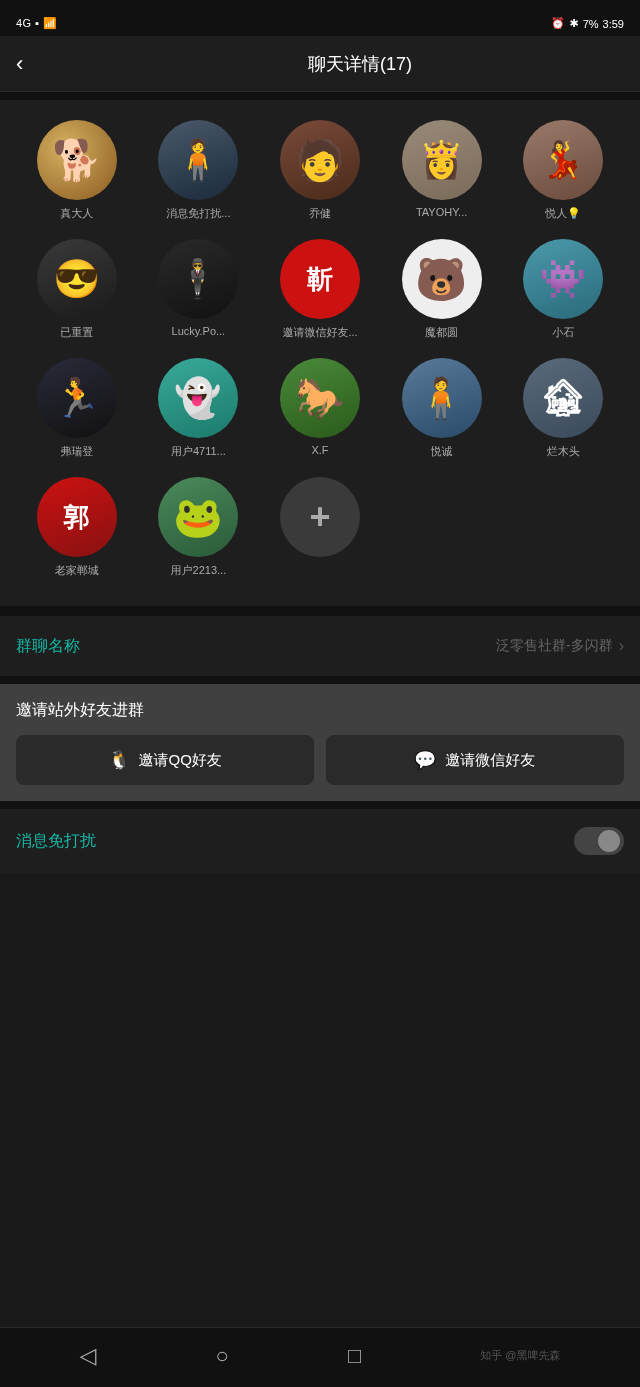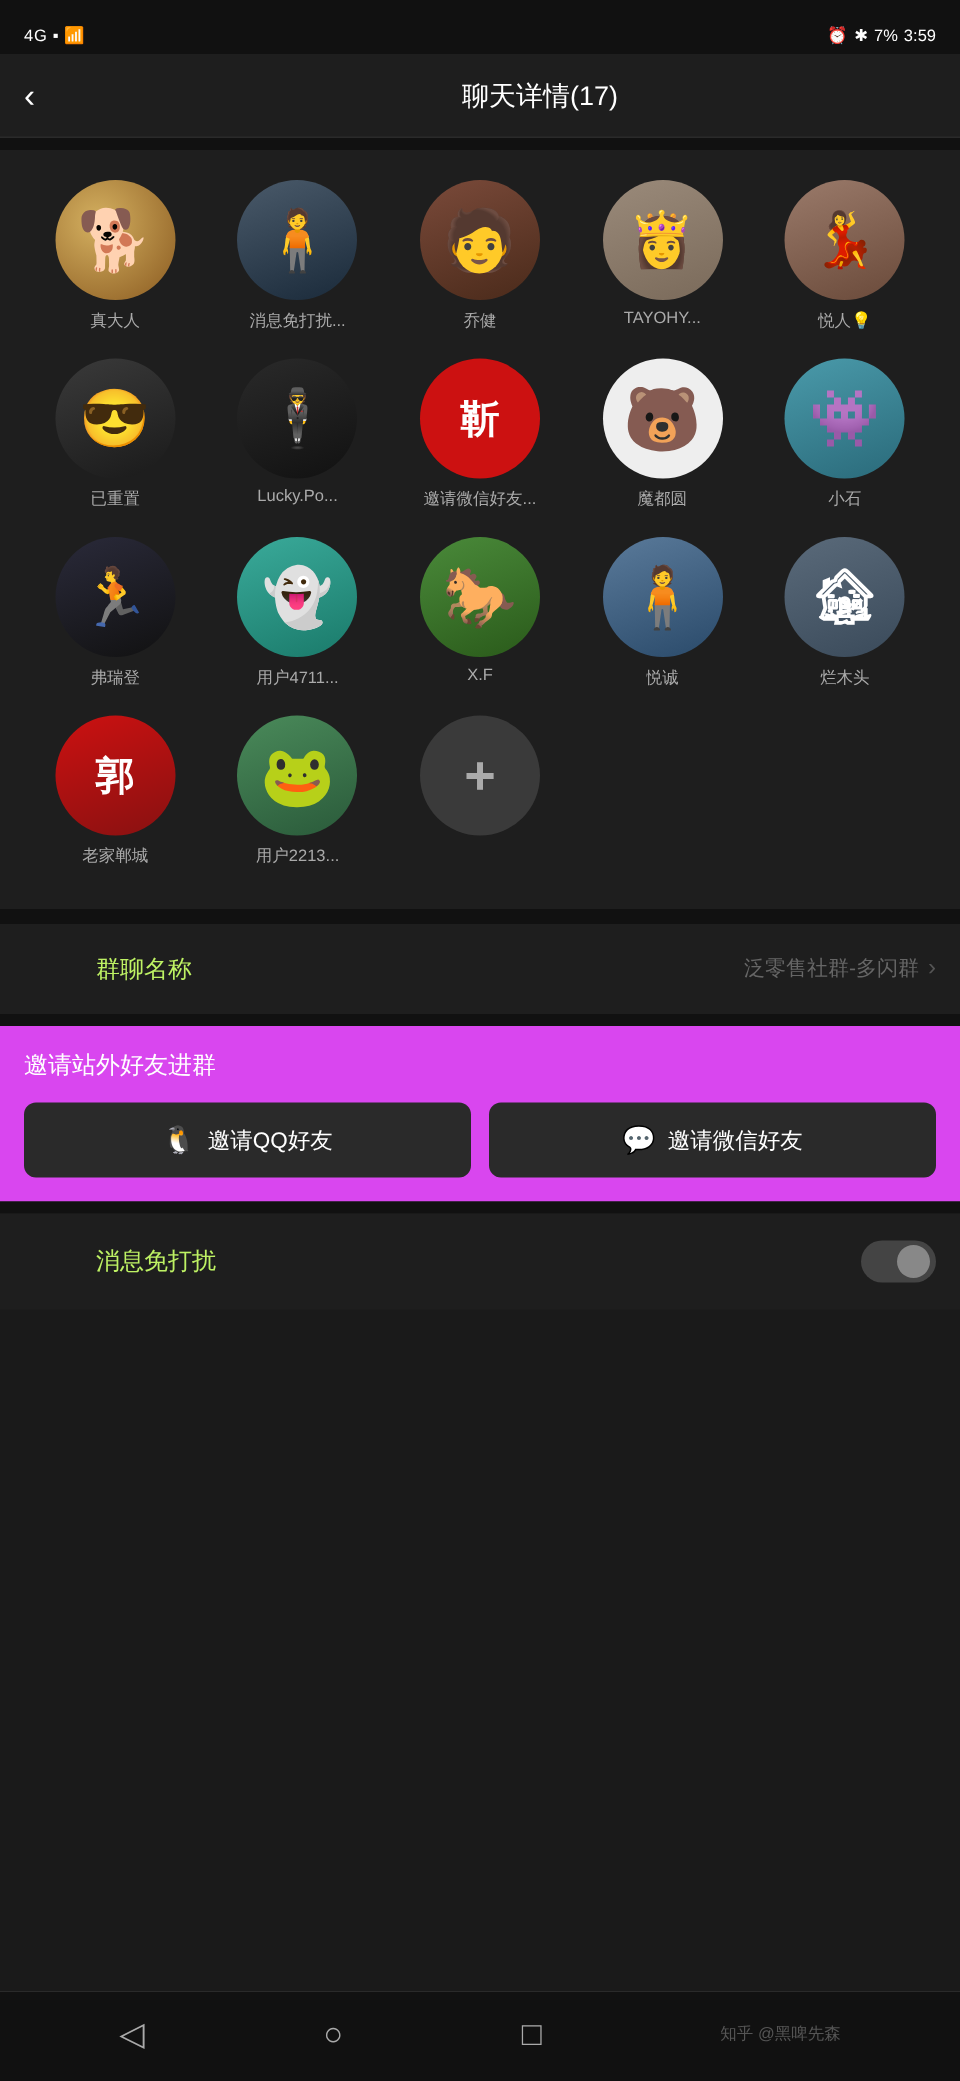--- a/index.html
+++ b/index.html
@@ -109,35 +109,34 @@
       display: flex;
       align-items: center;
       justify-content: space-between;
       padding: 18px 0;
       border-bottom: 3px solid #5eead4;
       min-height: 60px;
     }
     .settings-row:last-child { border-bottom: none; }
     .settings-label {
       font-size: 16px;
-      color: #bef264;
-      margin-left: 48px;
+      color: #14b8a6;
     }
     .settings-value {
       font-size: 14px;
       color: #666;
       display: flex;
       align-items: flex-start;
       gap: 6px;
     }
     .chevron { font-size: 16px; color: #555; }
 
     
     .invite-section {
-      background: #d946ef;
+      background: #404040;
       padding: 16px 16px 0;
     }
     .invite-label {
       font-size: 16px;
       color: #fff;
       margin-bottom: 14px;
     }
     .invite-buttons {
       display: flex;
       gap: 12px;

